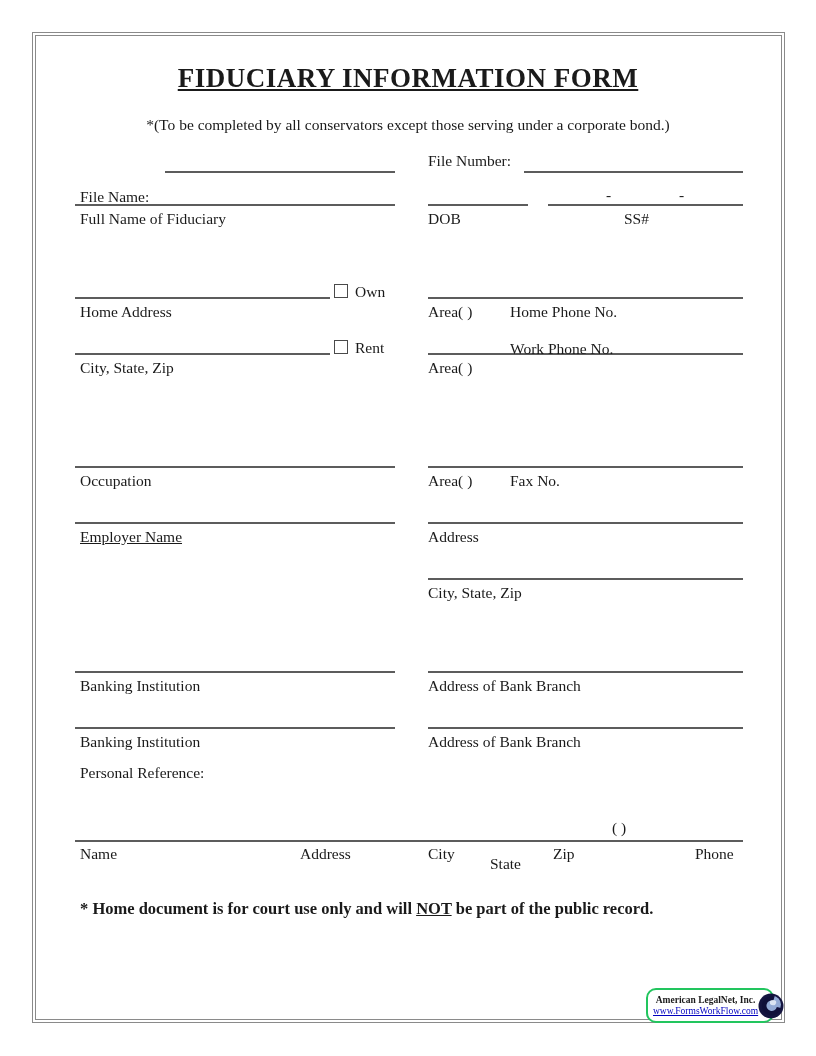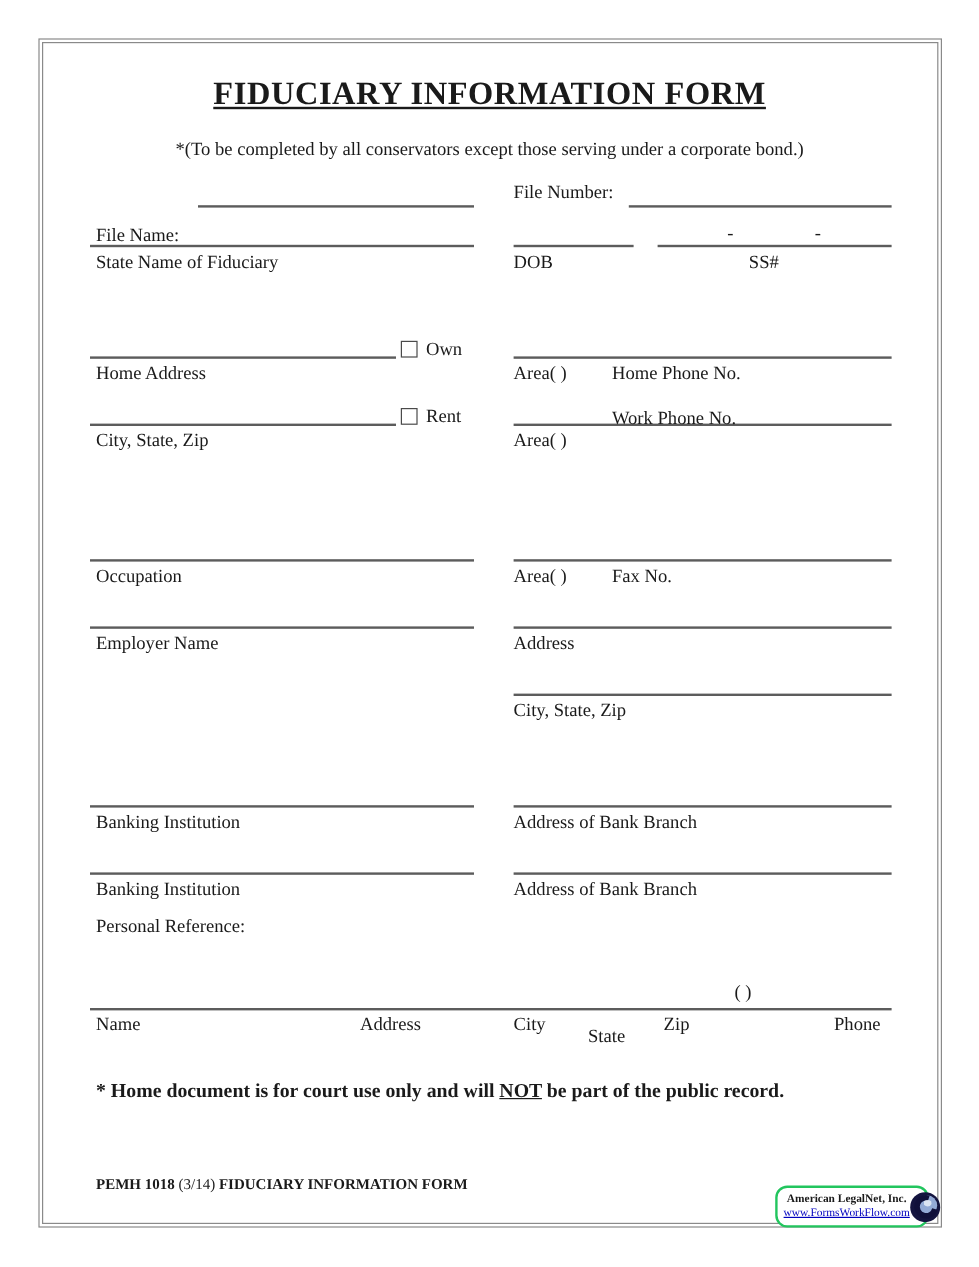--- a/index.html
+++ b/index.html
@@ -51,21 +51,21 @@
   <div class="lbl" style="left:80px; top:152px;margin-top:36px;">File Name:</div>
   <div class="rule" style="left:165px; top:171px; width:230px;"></div>
   <div class="lbl" style="left:428px; top:152px;">File Number:</div>
   <div class="rule" style="left:524px; top:171px; width:219px;"></div>
 
   <div class="lbl" style="left:606px; top:186px;">-</div>
   <div class="lbl" style="left:679px; top:186px;">-</div>
   <div class="rule" style="left:75px; top:204px; width:320px;"></div>
   <div class="rule" style="left:428px; top:204px; width:100px;"></div>
   <div class="rule" style="left:548px; top:204px; width:195px;"></div>
-  <div class="lbl" style="left:80px; top:210px;">State Name of Fiduciary</div>
+  <div class="lbl" style="left:80px; top:210px;">Full Name of Fiduciary</div>
   <div class="lbl" style="left:428px; top:210px;">DOB</div>
   <div class="lbl" style="left:624px; top:210px;">SS#</div>
 
   <div class="rule" style="left:75px; top:297px; width:255px;"></div>
   <div class="checkbox" style="left:334px; top:284px;"></div>
   <div class="lbl" style="left:355px; top:283px;">Own</div>
   <div class="rule" style="left:428px; top:297px; width:315px;"></div>
   <div class="lbl" style="left:80px; top:303px;">Home Address</div>
   <div class="lbl" style="left:428px; top:303px;">Area( )</div>
   <div class="lbl" style="left:510px; top:303px;">Home Phone No.</div>
@@ -79,21 +79,21 @@
   <div class="lbl" style="left:510px; top:340px;">Work Phone No.</div>
 
   <div class="rule" style="left:75px; top:466px; width:320px;"></div>
   <div class="rule" style="left:428px; top:466px; width:315px;"></div>
   <div class="lbl" style="left:80px; top:472px;">Occupation</div>
   <div class="lbl" style="left:428px; top:472px;">Area( )</div>
   <div class="lbl" style="left:510px; top:472px;">Fax No.</div>
 
   <div class="rule" style="left:75px; top:522px; width:320px;"></div>
   <div class="rule" style="left:428px; top:522px; width:315px;"></div>
-  <div class="lbl" style="left:80px; top:528px;">Employer Name</div>
+  <div class="lbl" style="left:80px; top:528px;text-decoration:underline;">Employer Name</div>
   <div class="lbl" style="left:428px; top:528px;">Address</div>
 
   <div class="rule" style="left:428px; top:578px; width:315px;"></div>
   <div class="lbl" style="left:428px; top:584px;">City, State, Zip</div>
 
   <div class="rule" style="left:75px; top:671px; width:320px;"></div>
   <div class="rule" style="left:428px; top:671px; width:315px;"></div>
   <div class="lbl" style="left:80px; top:677px;">Banking Institution</div>
   <div class="lbl" style="left:428px; top:677px;">Address of Bank Branch</div>
 
@@ -107,25 +107,20 @@
   <div class="rule" style="left:75px; top:840px; width:668px;"></div>
   <div class="lbl" style="left:80px; top:845px;">Name</div>
   <div class="lbl" style="left:300px; top:845px;">Address</div>
   <div class="lbl" style="left:428px; top:845px;">City</div>
   <div class="lbl" style="left:490px; top:845px;margin-top:10px;">State</div>
   <div class="lbl" style="left:553px; top:845px;">Zip</div>
   <div class="lbl" style="left:695px; top:845px;">Phone</div>
 
   <div class="note"><span>* Home document is for court use only and will </span><u>NOT</u><span> be part of the public record.</span></div>
 
-  <div class="footer-line">
-    <span class="b">PEMH 1018</span>
-    <span>(3/14)</span>
-    <span class="b">FIDUCIARY INFORMATION FORM</span>
-  </div>
 
   <div class="vendor-badge">
     <div class="vendor-text">
       <span class="vendor-name">American LegalNet, Inc.</span>
       <span class="vendor-link">www.FormsWorkFlow.com</span>
     </div>
     <span class="globe">
       <svg width="26" height="26" viewBox="0 0 26 26">
         <circle cx="13" cy="13" r="12.5" fill="#14143f"></circle>
         <circle cx="14.5" cy="11.5" r="8.5" fill="#93aad6"></circle>

